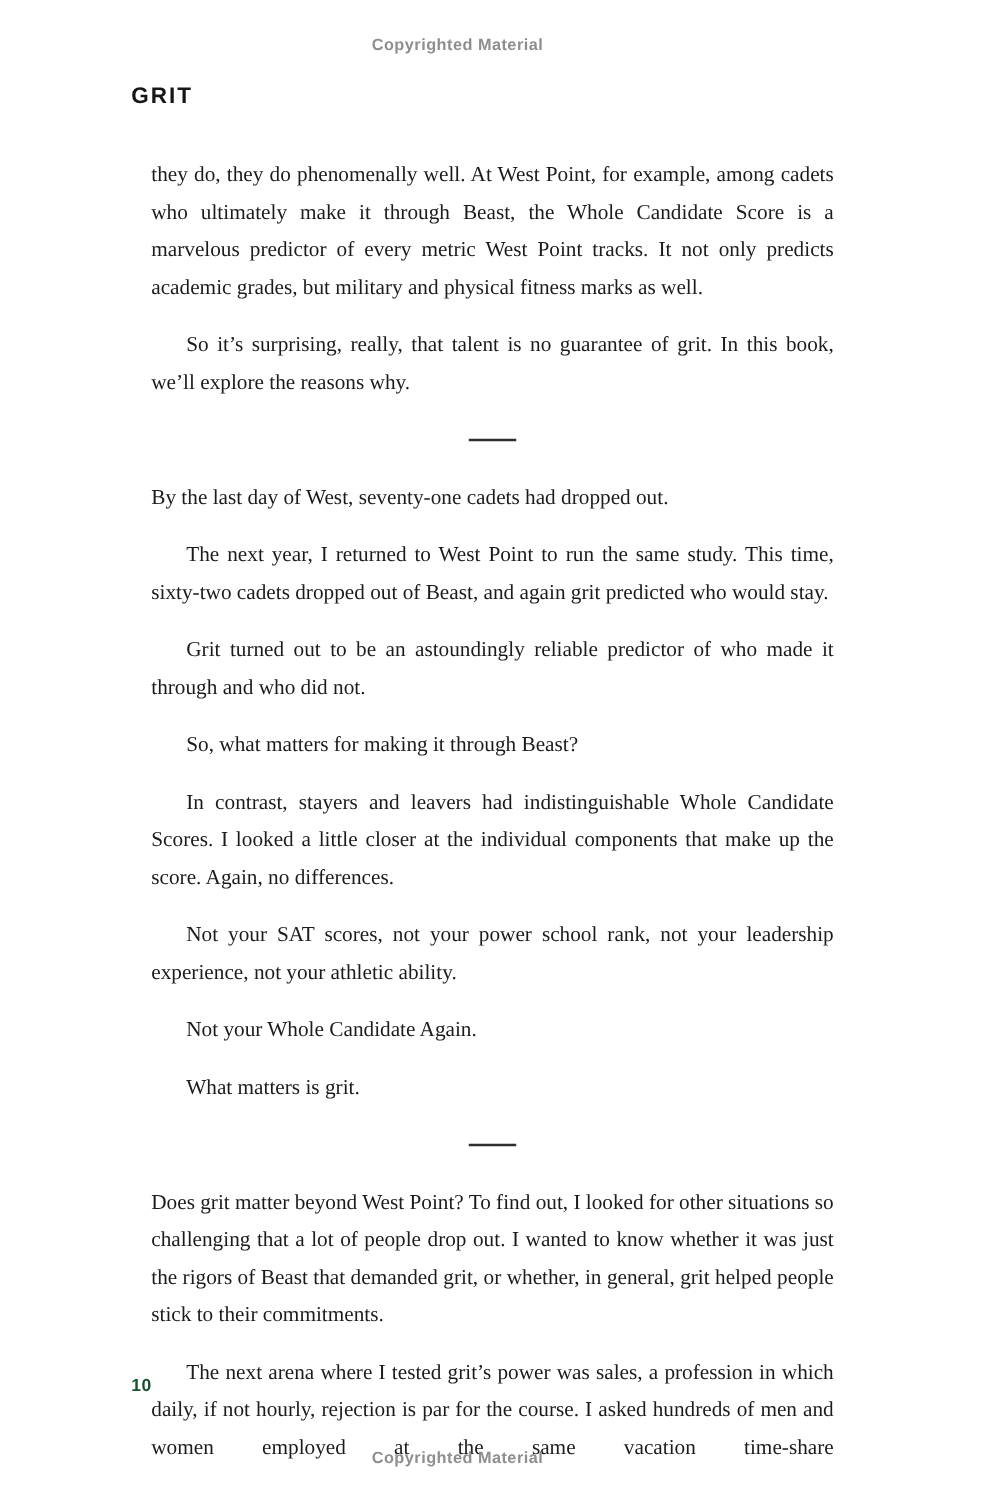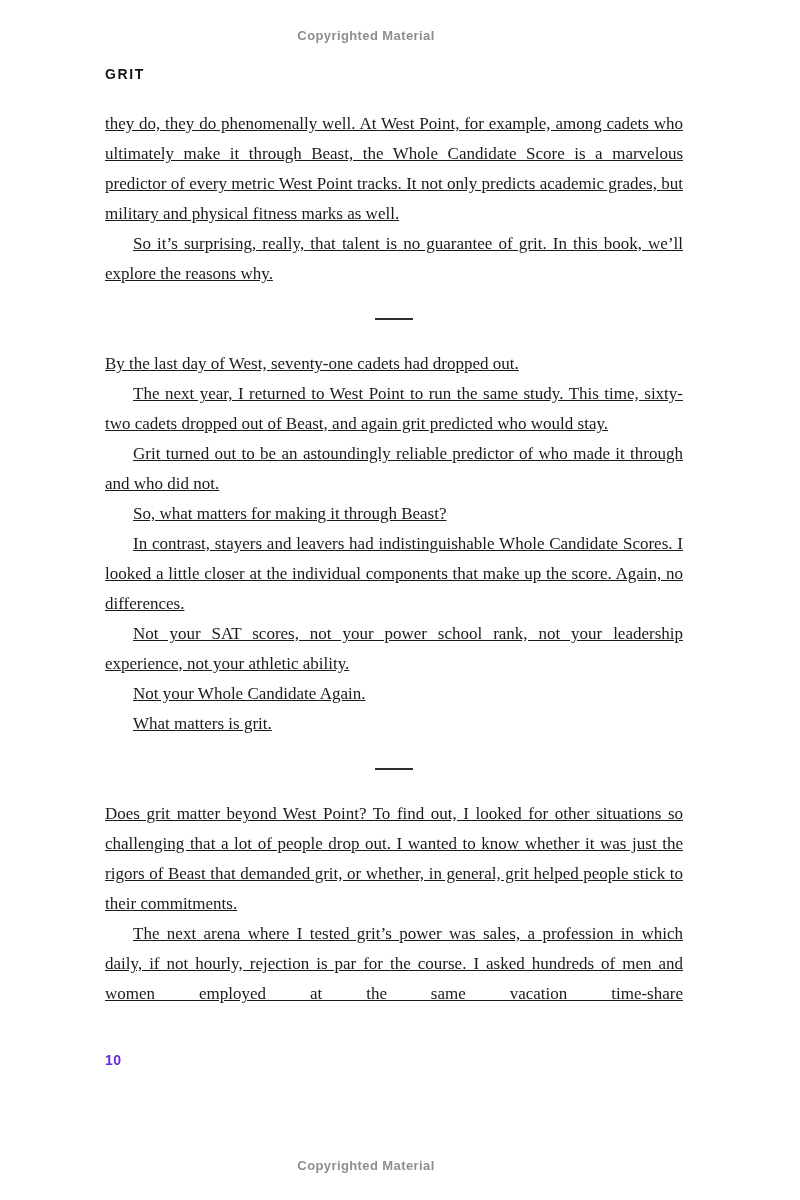--- a/index.html
+++ b/index.html
@@ -28,39 +28,38 @@
   }
   .notice.top { top: 28px; }
   .notice.bottom { top: 1158px; }
 
   .running-head {
     position: absolute;
     left: 105px;
     top: 66px;
     font-family: "Liberation Sans", sans-serif;
     font-weight: bold;
-    font-size: 14px;
+    font-size: 18px;
     letter-spacing: 1.6px;
     color: #161616;
   }
 
   .body-text {
     position: absolute;
     left: 105px;
     top: 109px;
     width: 578px;
     font-size: 17px;
     line-height: 30px;
     color: #1b1b1b;
     text-align: justify;
   }
   .para {
-    margin: 0;
+    margin: 16px;
     text-indent: 0;
-    text-decoration: underline;
   }
   .para.indent { text-indent: 28px; }
   .para.continues { text-align-last: justify; }
 
   .section-break {
     height: 30px;
     margin: 15px 0;
     display: flex;
     align-items: center;
     justify-content: center;
@@ -68,26 +67,26 @@
   .rule {
     display: block;
     width: 38px;
     height: 2px;
     background: #2e2e2e;
   }
 
   .page-number {
     position: absolute;
     left: 105px;
-    top: 1052px;
+    top: 1100px;
     font-family: "Liberation Sans", sans-serif;
     font-weight: bold;
     font-size: 14px;
     letter-spacing: 0.5px;
-    color: #6d28d9;
+    color: #14532d;
     text-align: right;
   }
 </style>
 </head>
 <body>
 
 <div class="page">
 
   <div class="notice top">Copyrighted Material</div>
 

